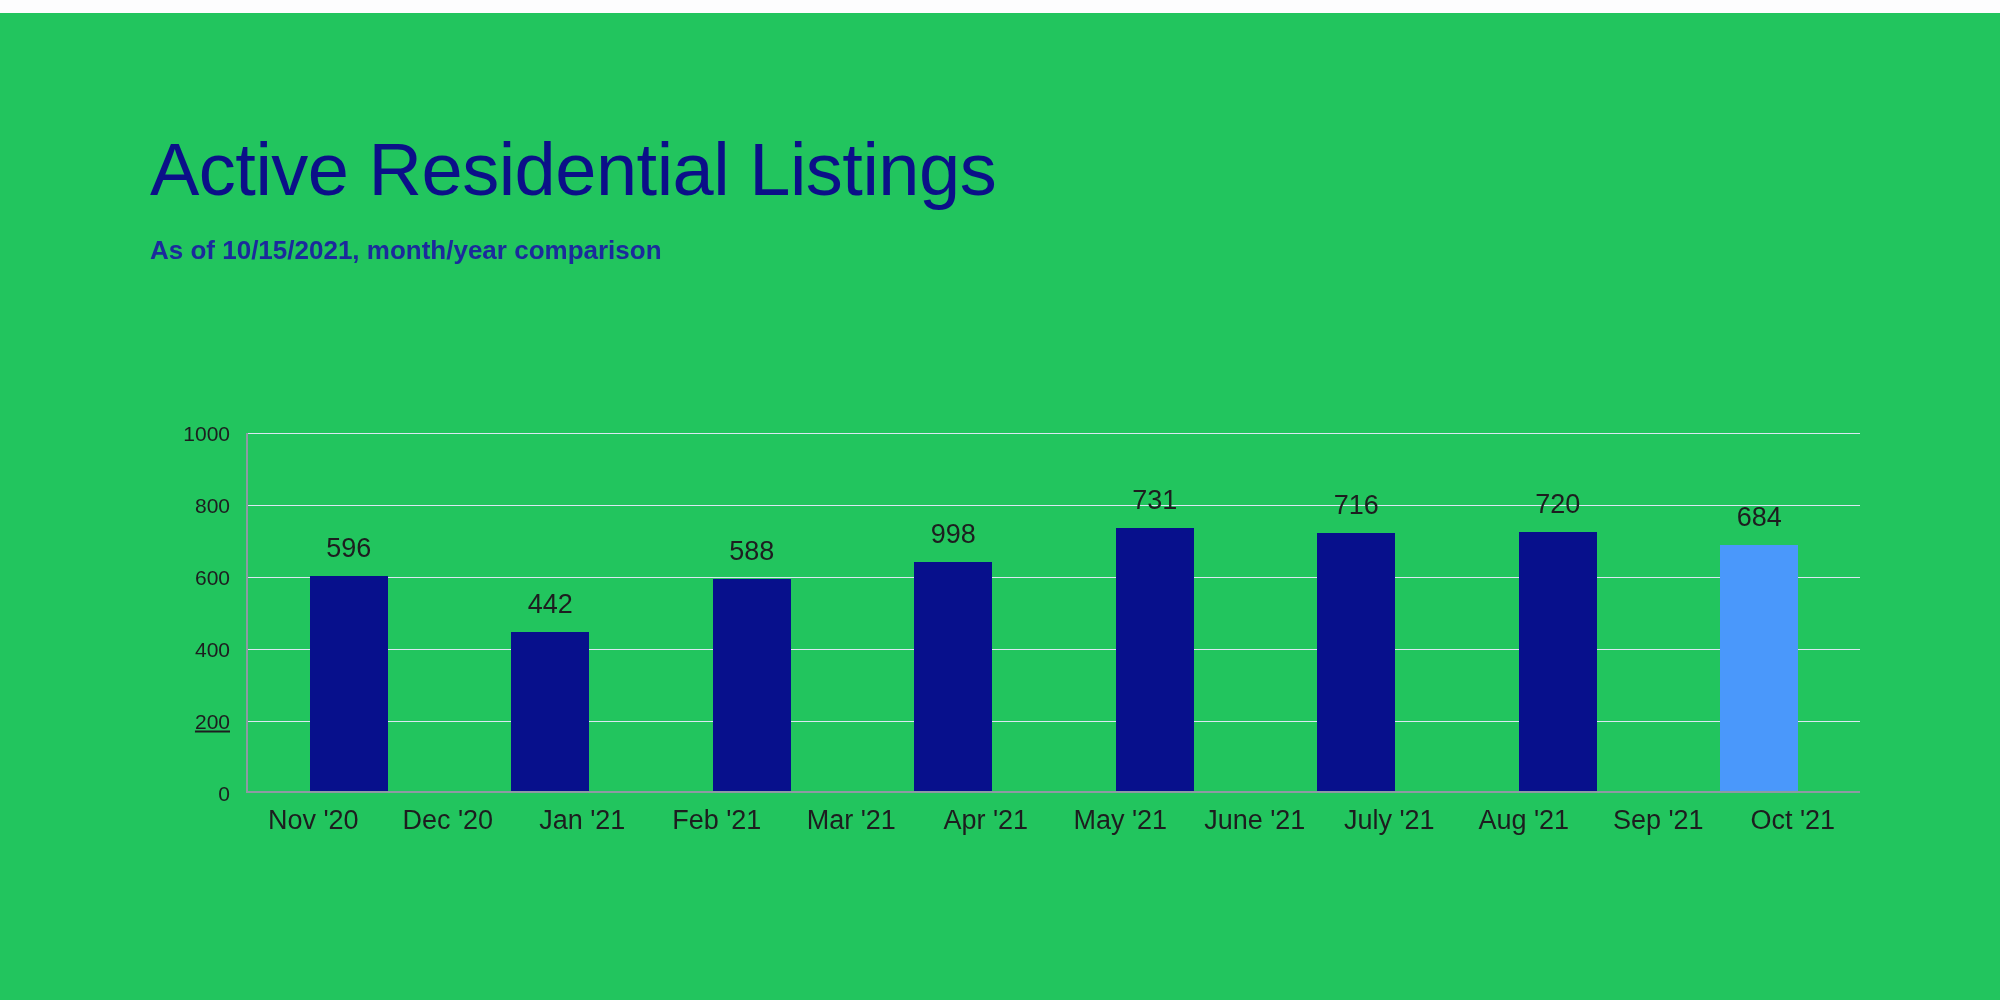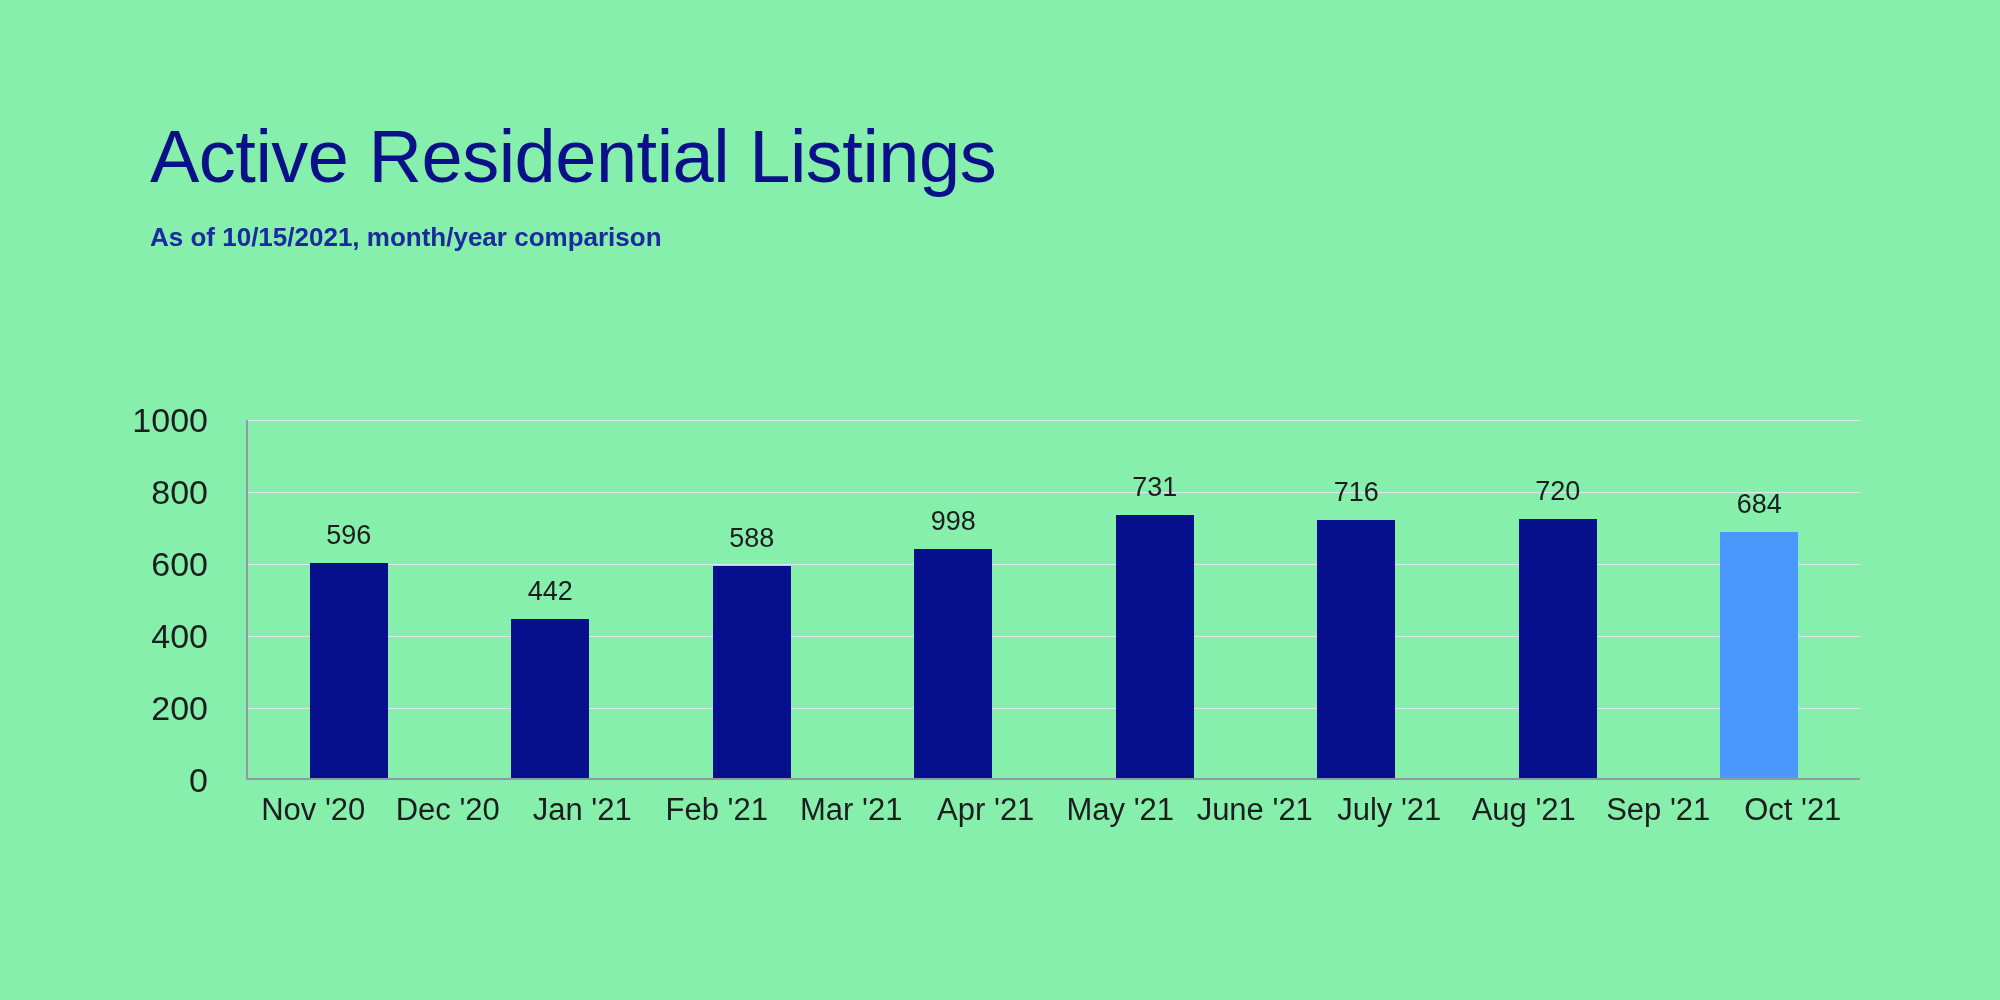--- a/index.html
+++ b/index.html
@@ -12,21 +12,22 @@
     height: 1000px;
     background: #fdfdfe;
     font-family: "Liberation Sans", "DejaVu Sans", sans-serif;
     overflow: hidden;
     position: relative;
   }
 
   .page {
     position: absolute;
     inset: 0;
-    background: #86efac;
+    background: #22c55e;
+    margin-top: 13px;
   }
 
   
   .header {
     position: absolute;
     left: 150px;
     top: 120px;
     width: 1700px;
   }
   .chart-title {
@@ -59,22 +60,22 @@
   
   .y-axis-labels {
     position: absolute;
     left: 0;
     top: 0;
     width: 86px;
     height: 360px;
   }
   .y-tick-label {
     position: absolute;
-    right: 28px;
-    font-size: 34px;
+    right: 6px;
+    font-size: 21px;
     color: #1d1d1f;
     line-height: 1;
     transform: translateY(-50%);
     white-space: nowrap;
   }
 
   
   .plot {
     position: absolute;
     left: 96px;
@@ -134,41 +135,41 @@
     position: absolute;
     left: 96px;
     right: 0;
     top: 374px;
     display: flex;
     justify-content: space-around;
   }
   .x-tick-label {
     flex: 1 1 0;
     text-align: center;
-    font-size: 31px;
+    font-size: 27px;
     color: #1d1d1f;
     line-height: 1;
     white-space: nowrap;
   }
 </style>
 </head>
 <body>
 
 <div class="page">
 
   <div class="header">
     <h1 class="chart-title">Active Residential Listings</h1>
     <p class="chart-subtitle">As of 10/15/2021, month/year comparison</p>
   </div>
 
   <div class="chart-area">
 
     <div class="y-axis-labels">
         <div class="y-tick-label" style="top: 360px;">0</div>
-        <div class="y-tick-label" style="top: 288px;">200</div>
+        <div class="y-tick-label" style="top: 288px; text-decoration: underline;">200</div>
         <div class="y-tick-label" style="top: 216px;">400</div>
         <div class="y-tick-label" style="top: 144px;">600</div>
         <div class="y-tick-label" style="top: 72px;">800</div>
         <div class="y-tick-label" style="top: 0px;">1000</div>
       </div>
 
     <div class="plot">
       <div class="gridlines">
           <div class="gridline" style="top: 288px;"></div>
           <div class="gridline" style="top: 216px;"></div>

